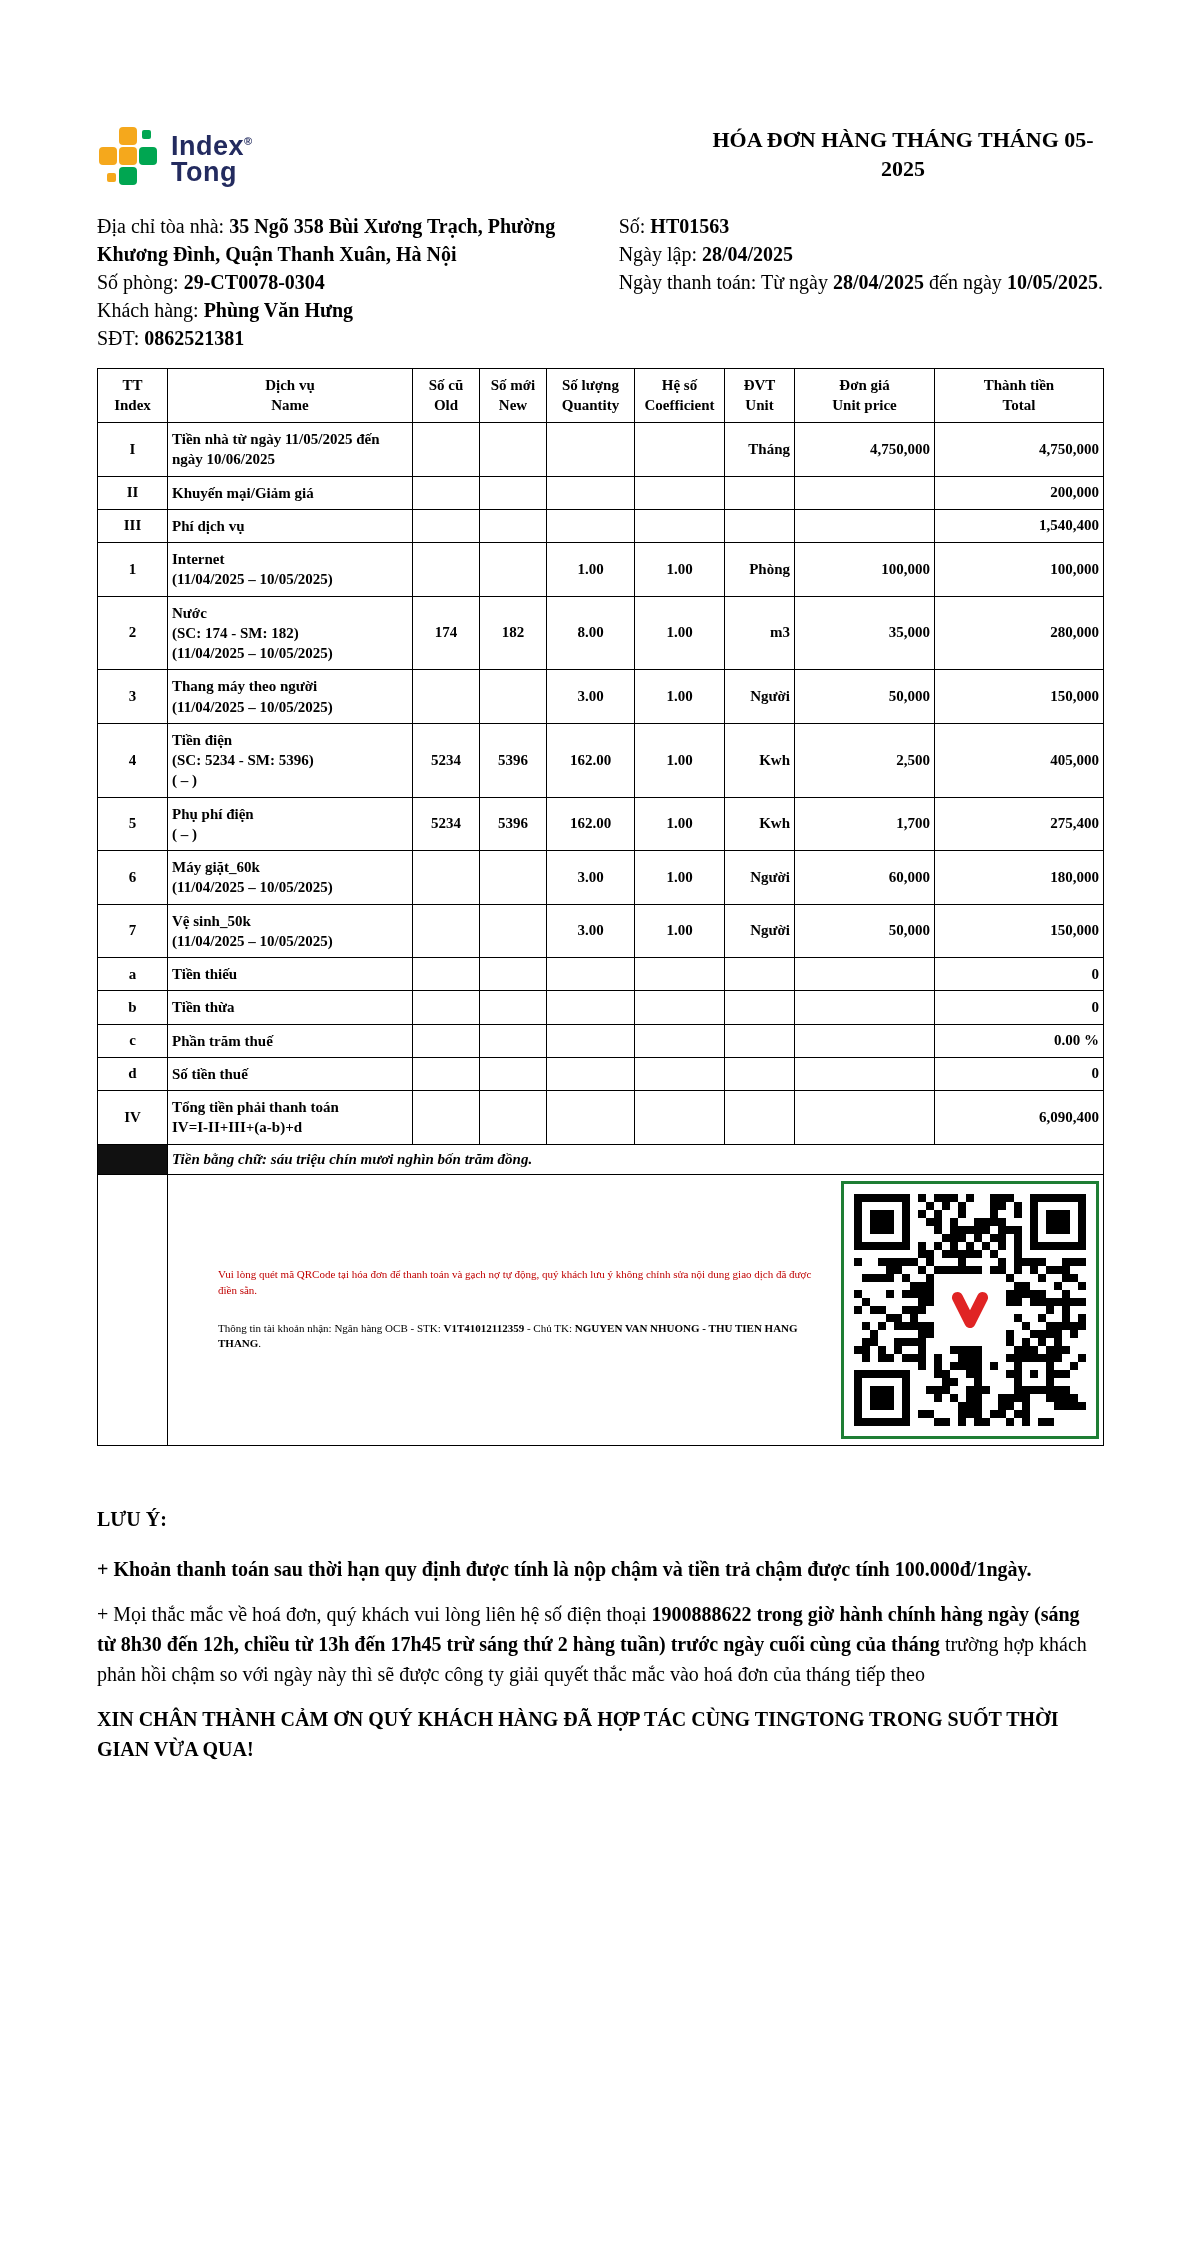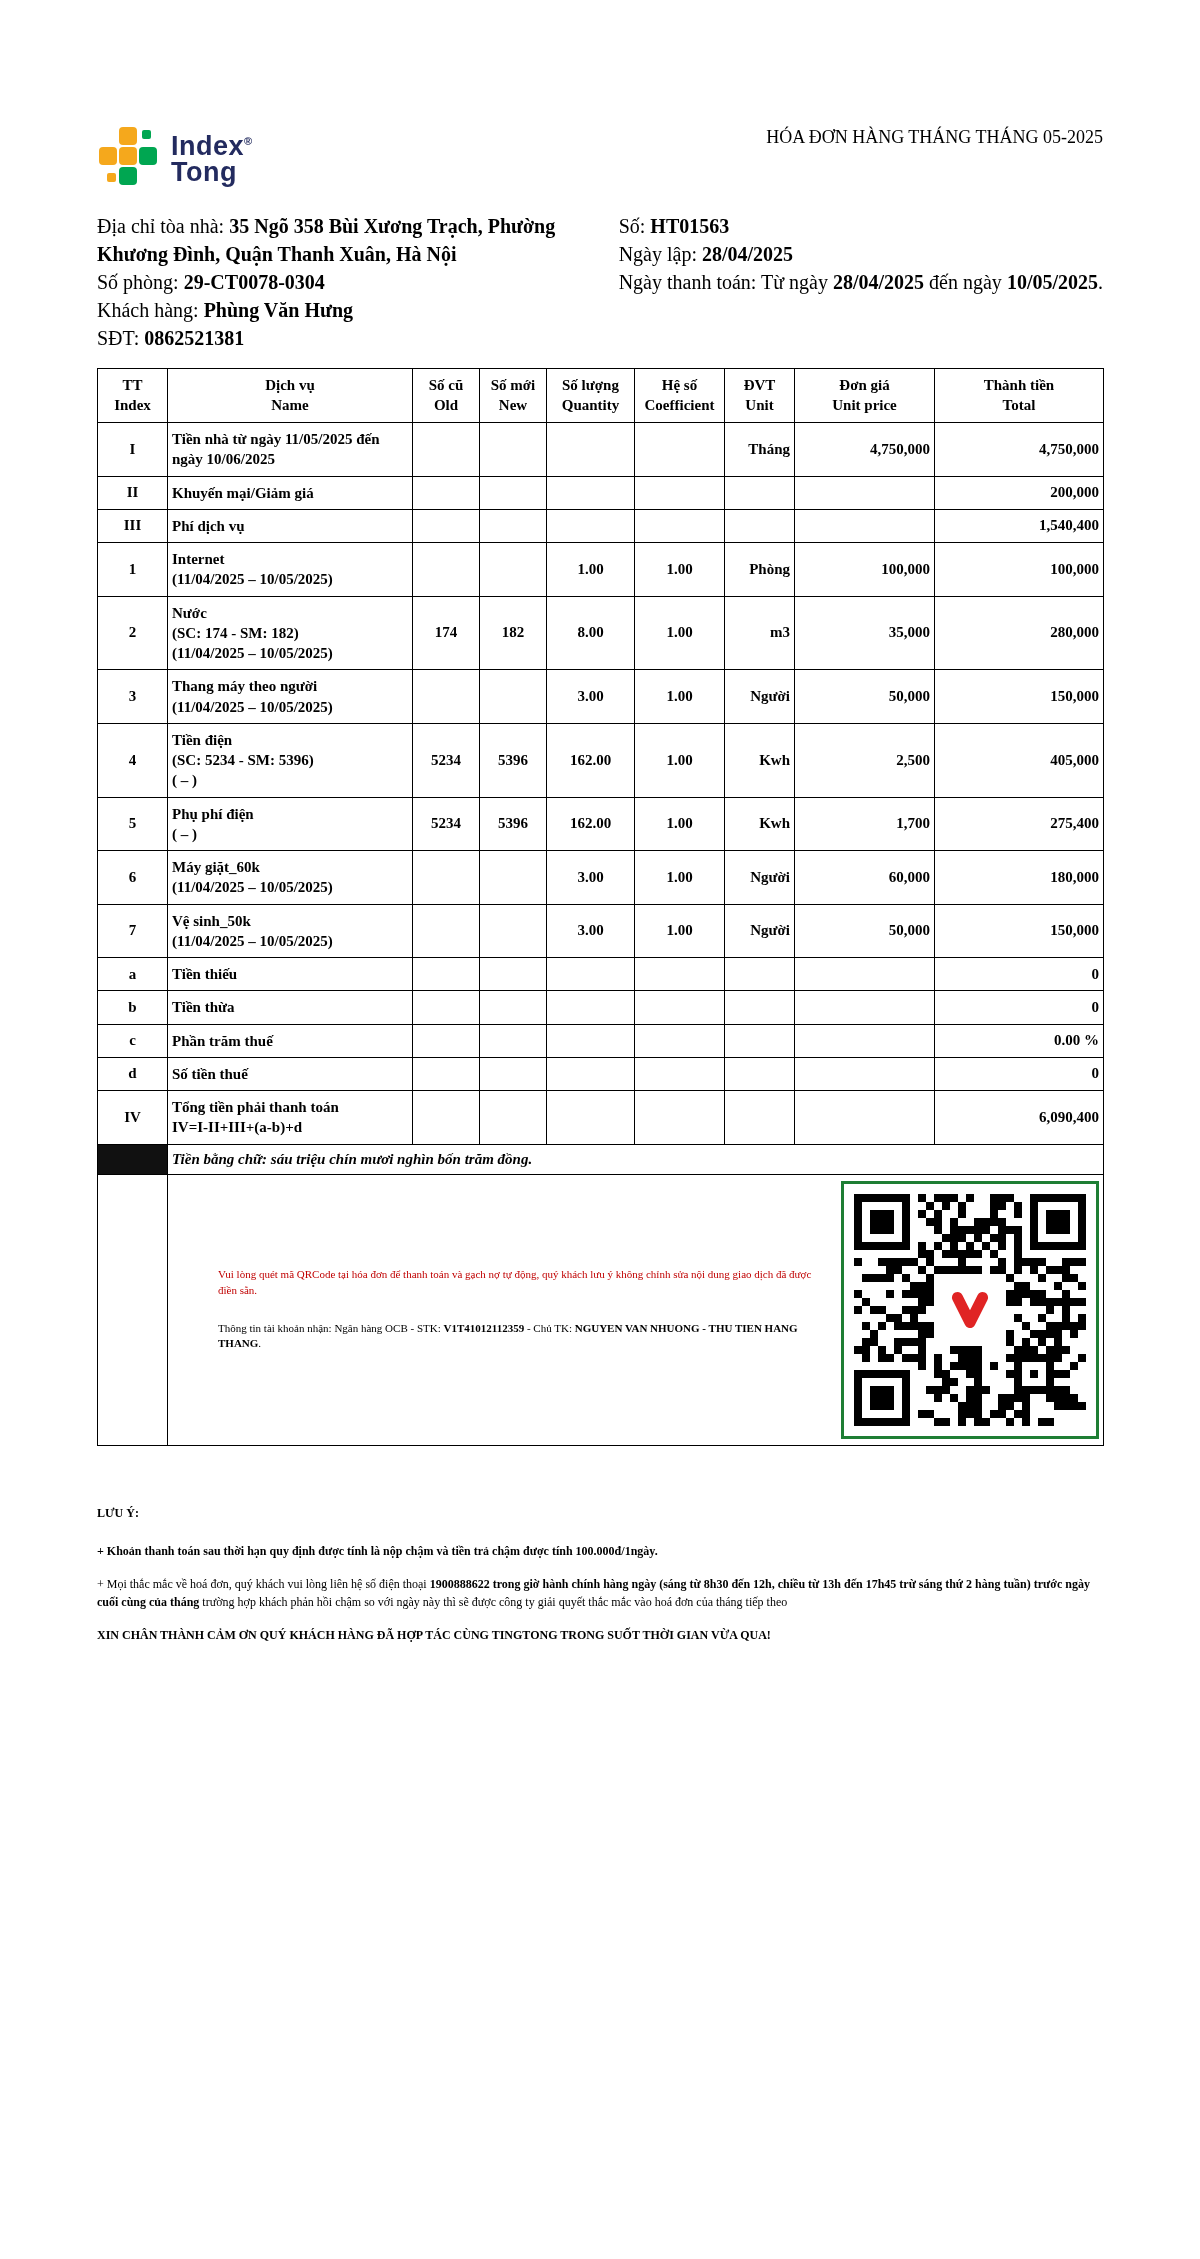--- a/index.html
+++ b/index.html
@@ -20,23 +20,23 @@
     font-family: "Liberation Sans", sans-serif;
     font-weight: bold;
     color: #232B5F;
     font-size: 27px;
     line-height: 26px;
     letter-spacing: 0.5px;
   }
   .logo-text sup { font-size: 11px; font-weight: bold; }
   .doc-title {
     width: 400px;
-    text-align: right;
-    font-weight: normal;
-    font-size: 18px;
+    text-align: center;
+    font-weight: bold;
+    font-size: 22px;
     line-height: 1.3;
   }
 
   
   .info {
     display: flex;
     justify-content: space-between;
     margin-top: 26px;
     font-size: 20px;
     line-height: 28px;
@@ -104,21 +104,21 @@
   .qr-logo {
     position: absolute;
     top: 50%; left: 50%;
     transform: translate(-50%, -50%);
     width: 56px; height: 56px;
     background: #fff;
     display: flex; align-items: center; justify-content: center;
   }
 
   
-  .notes { margin-top: 58px; width: 1006px; font-size: 12px; line-height: 1.5; }
+  .notes { margin-top: 58px; width: 1006px; font-size: 20px; line-height: 1.5; }
   .notes-heading { font-weight: bold; margin-bottom: 20px; }
   .note { margin-bottom: 15px; }
 </style>
 </head>
 <body>
 
 <div class="page">
 
   <div class="header">
     <div class="logo">

